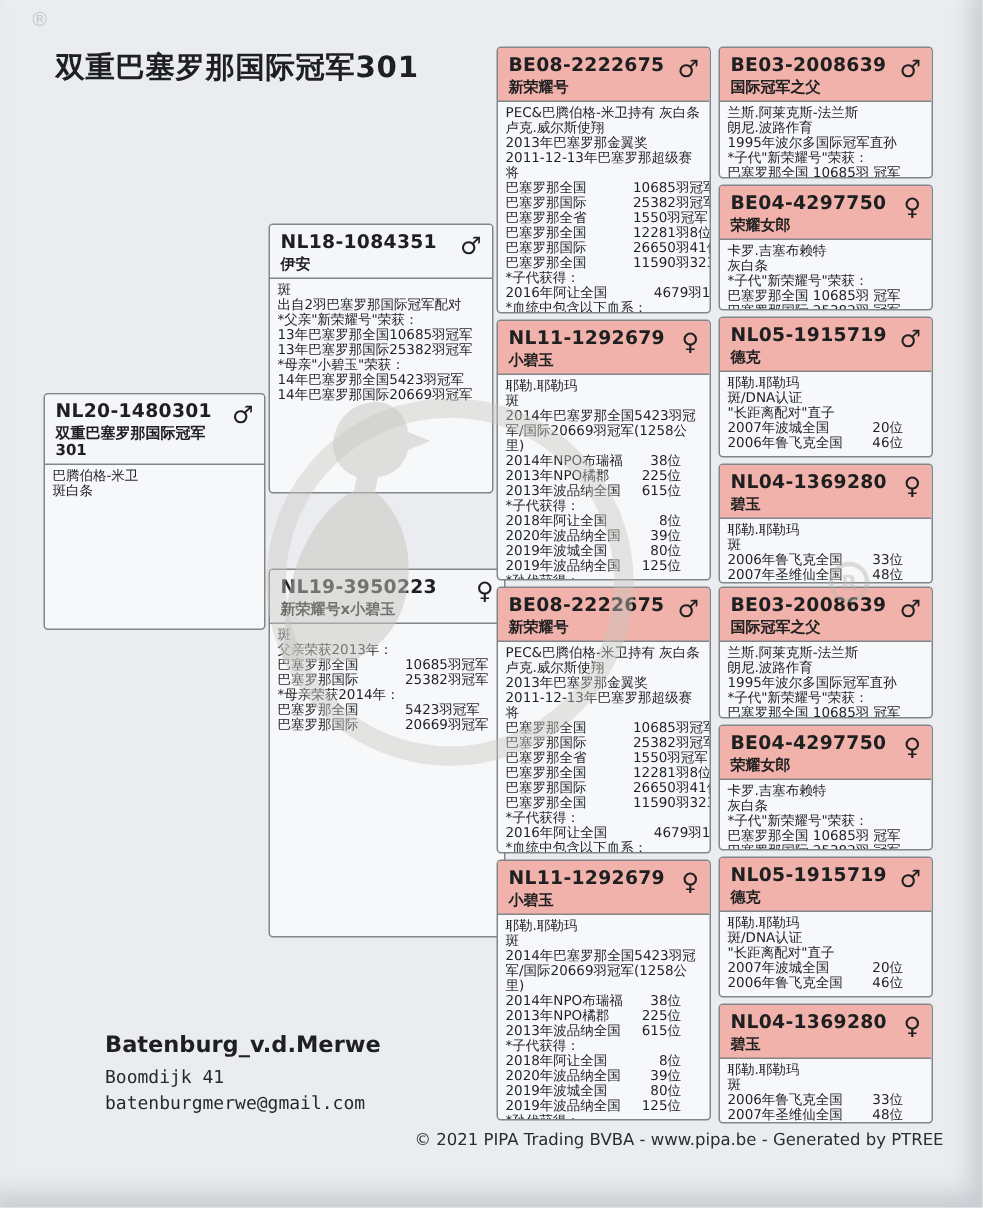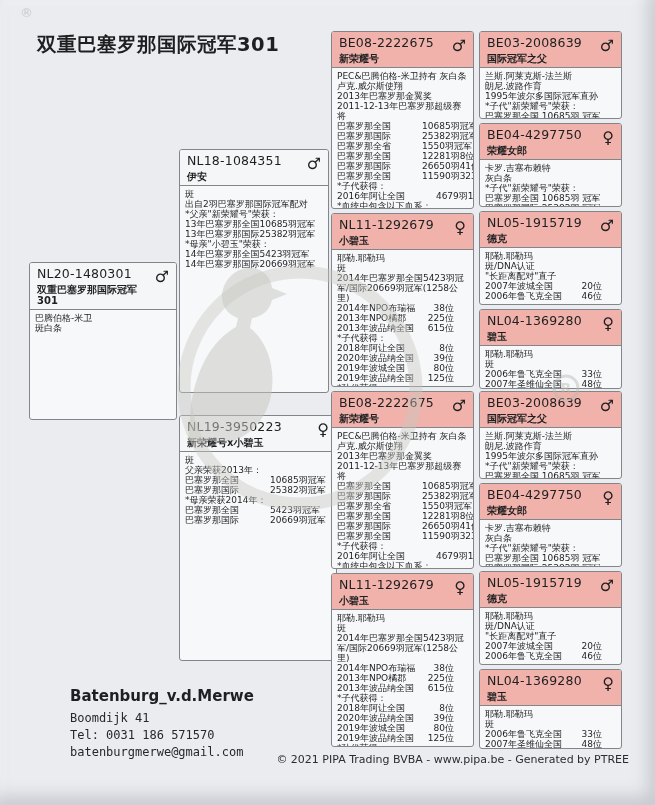--- a/index.html
+++ b/index.html
@@ -11,33 +11,33 @@
   .title-block{position:absolute;left:37px;top:28px;z-index:2;}
   .t1{font-size:30px;font-weight:700;letter-spacing:.5px;}
   .t1 .t1sex{font-size:23px;margin-left:12px;font-weight:700;}
   .t2{font-size:19.5px;font-weight:700;margin-top:3px;letter-spacing:.5px;}
   
   .pbox{position:absolute;z-index:1;background:#f7f8fa;border:1px solid #82868b;border-radius:3px;
     overflow:hidden;box-sizing:border-box;}
   .box-header{position:relative;padding:4px 7px 3px;border-bottom:1px solid #82868b;min-height:28px;}
   .hdr-pink .box-header{background:#f0b2aa;}
   .hdr-plain .box-header{background:#f5f6f8;}
-  .ring{font-size:12.5px;font-weight:400;letter-spacing:.2px;line-height:14px;}
+  .ring{font-size:12.5px;font-weight:700;letter-spacing:.2px;line-height:14px;}
   .bname{font-size:10px;font-weight:700;margin-top:3px;line-height:11px;padding-right:16px;}
   .sex{position:absolute;top:5px;right:7px;font-size:16px;font-weight:700;line-height:18px;}
   .box-body{padding:3px 5px;font-size:9px;line-height:10px;}
   .line{display:flex;white-space:pre-wrap;min-height:10px;}
   .c-l{white-space:pre;}
   .c-m{flex:1;text-align:right;white-space:pre;margin-left:31px;}
   .c-r3{flex:0 0 44px;text-align:left;white-space:pre;padding-right:10px;box-sizing:border-box;}
   .c-r2{flex:1;text-align:right;white-space:pre;padding-right:14px;box-sizing:border-box;}
   
   #b-subject{left:29px;top:262px;width:148px;height:158px;}
-  #b-sire{left:179px;top:149px;width:150px;height:244px;}
-  #b-dam{left:179px;top:415px;width:158px;height:246px;}
+  #b-sire{left:179px;top:149px;width:150px;height:180px;}
+  #b-dam{left:179px;top:379px;width:158px;height:246px;}
   #b-ss{left:331px;top:31px;width:143px;height:178px;}
   #b-sd{left:331px;top:213px;width:143px;height:174px;}
   #b-ds{left:331px;top:391px;width:143px;height:178px;}
   #b-dd{left:331px;top:573px;width:143px;height:174px;}
   #b-sss{left:479px;top:31px;width:143px;height:88px;}
   #b-ssd{left:479px;top:123px;width:143px;height:84px;}
   #b-sds{left:479px;top:211px;width:143px;height:94px;}
   #b-sdd{left:479px;top:309px;width:143px;height:80px;}
   #b-dss{left:479px;top:391px;width:143px;height:88px;}
   #b-dsd{left:479px;top:483px;width:143px;height:84px;}
@@ -312,19 +312,18 @@
         <div class="line">耶勒.耶勒玛</div>
         <div class="line">斑</div>
         <div class="line"><span class="c-l">2006年鲁飞克全国</span><span class="c-r2">33位</span></div>
         <div class="line"><span class="c-l">2007年圣维仙全国</span><span class="c-r2">48位</span></div>
       </div>
   </div>
 
   <div class="contact">
     <div class="cname">Batenburg_v.d.Merwe</div>
     <div class="cline">Boomdijk 41</div>
-    <div class="cline">Tel: 0031 186 571570</div>
     <div class="cline">batenburgmerwe@gmail.com</div>
   </div>
 
   <div class="footer">© 2021 PIPA Trading BVBA - www.pipa.be - Generated by PTREE</div>
 
 </div>
 
 </body></html>

